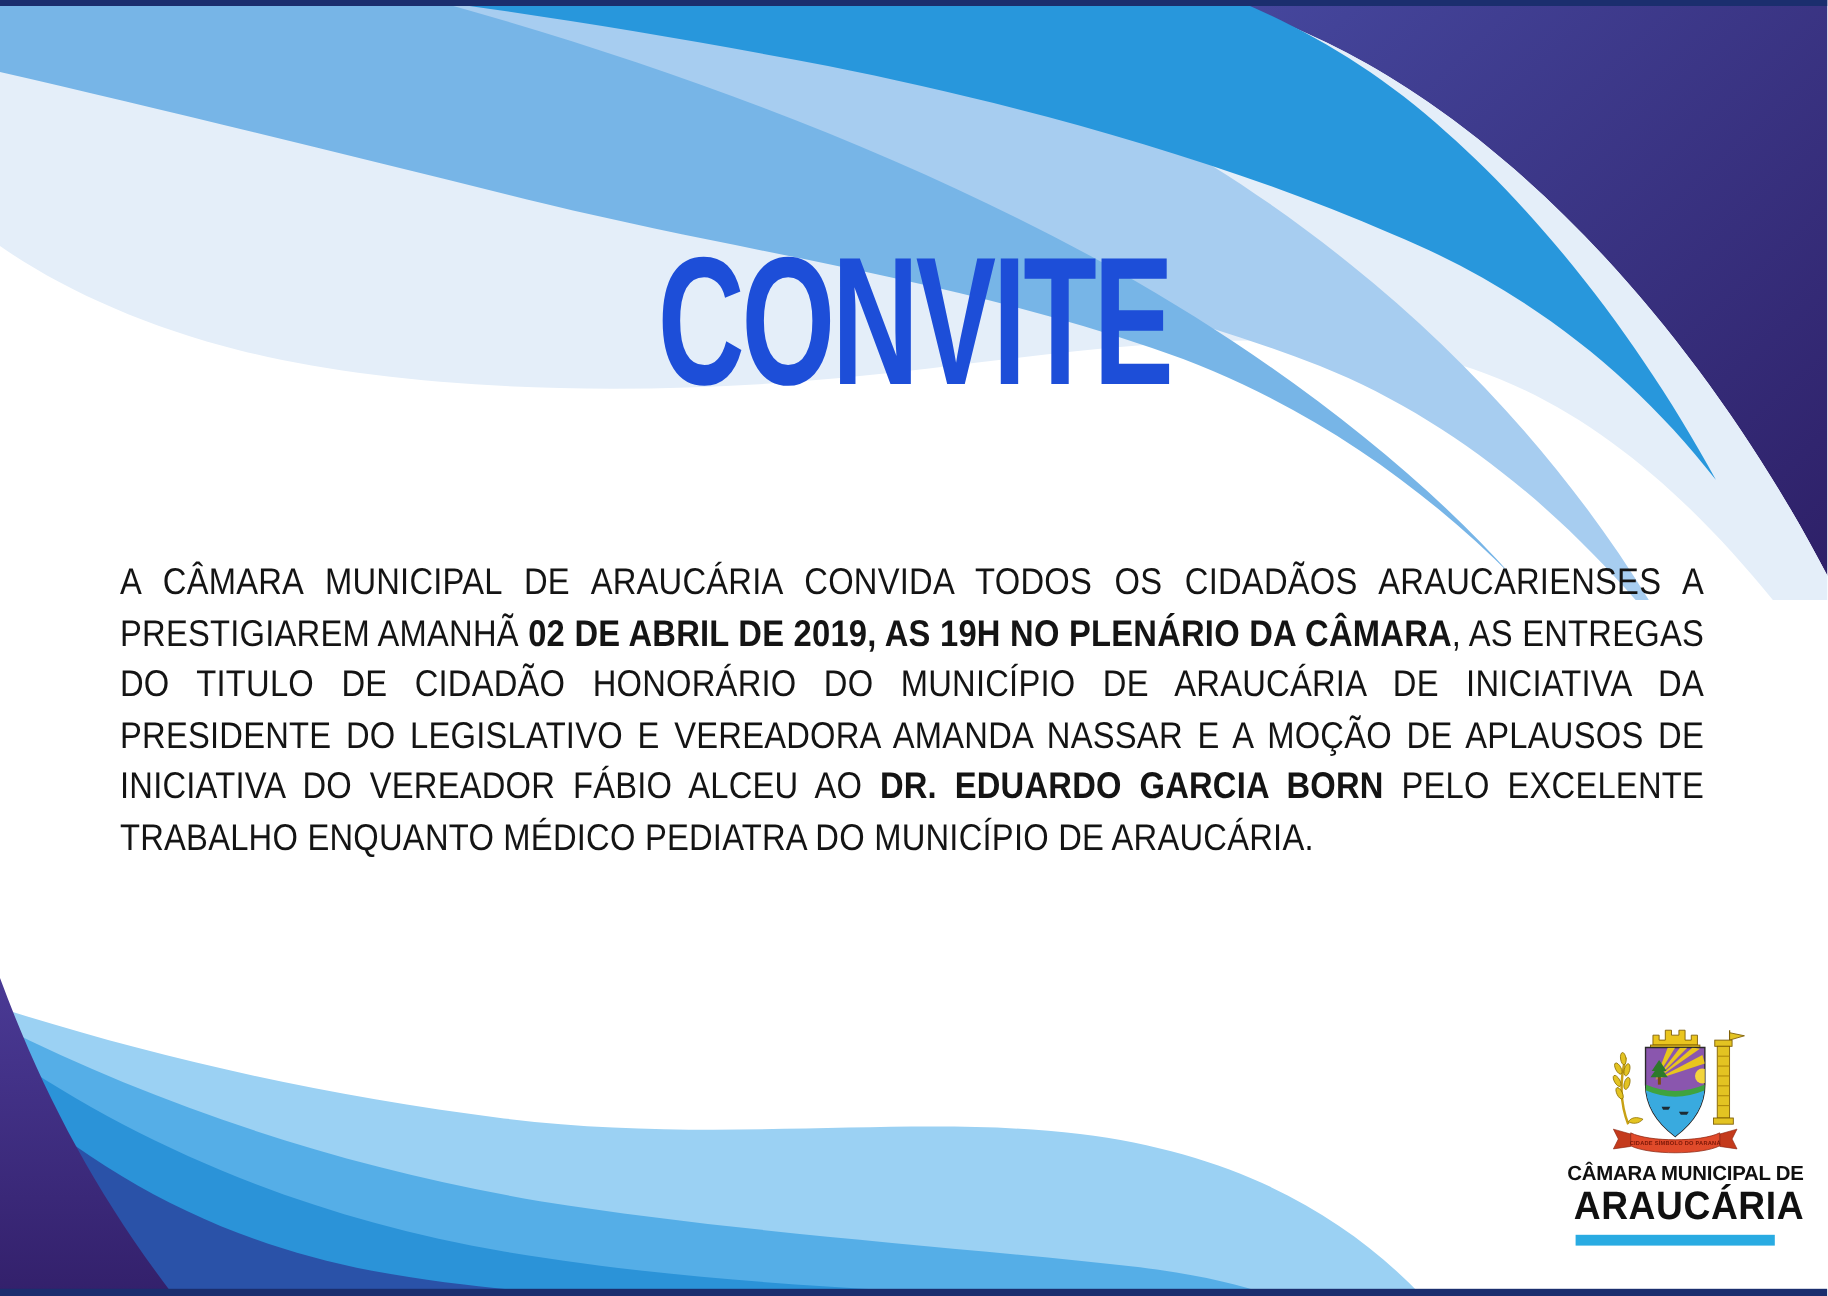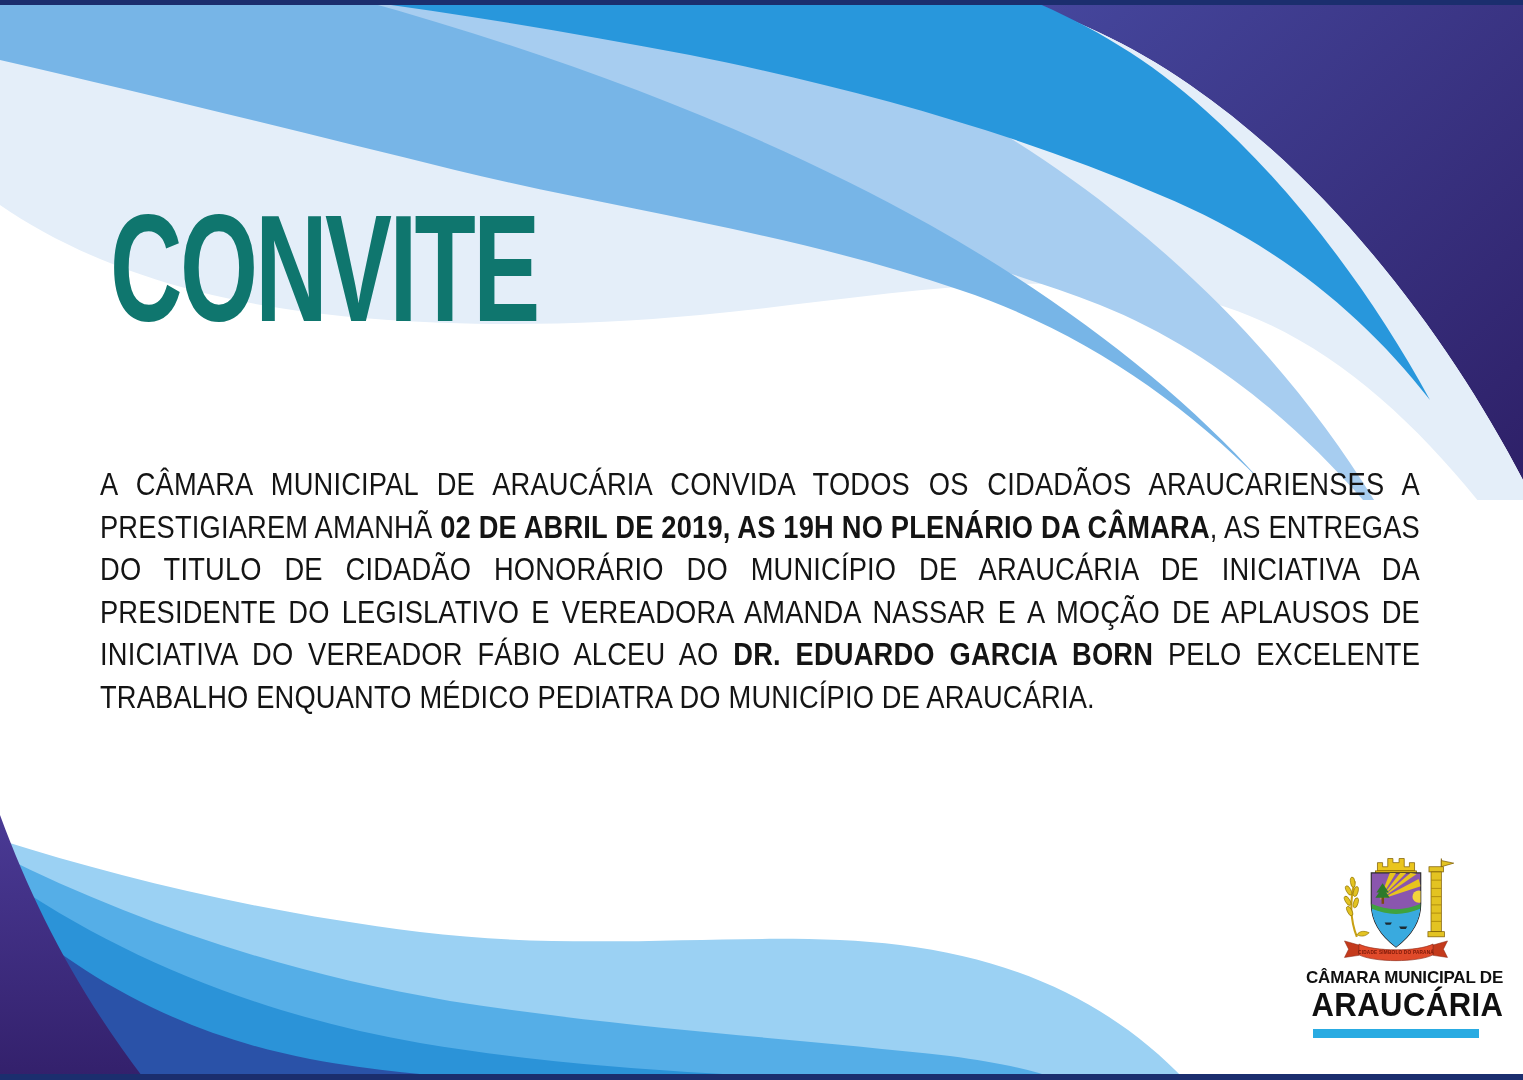--- a/index.html
+++ b/index.html
@@ -4,22 +4,22 @@
 <style>
   html,body{margin:0;padding:0;background:#ffffff;}
   .page{
     position:relative;width:1523px;height:1080px;overflow:hidden;background:#ffffff;
     font-family:"Liberation Sans",sans-serif;
   }
   .deco{position:absolute;left:0;pointer-events:none;}
   .deco.top{top:0;}
   .deco.bottom{bottom:0;}
   .title{
-    position:absolute;top:90px;left:0;width:100%;text-align:left;z-index:2;
-    font-weight:700;font-size:152px;line-height:1;color:#0f766e;
+    position:absolute;top:90px;left:0;width:100%;text-align:center;z-index:2;
+    font-weight:700;font-size:152px;line-height:1;color:#1d4ed8;
   }
   .title .squeeze{display:inline-block;transform:scaleX(0.66);letter-spacing:-4px;}
   .body-text{
     position:absolute;left:100px;top:433px;width:1500px;z-index:2;
     transform:scaleX(0.88);transform-origin:0 0;
     font-size:31px;line-height:42.5px;text-align:justify;
     color:#141414;font-weight:400;letter-spacing:0.2px;
   }
   .body-text .b{font-weight:700;}
   .logo{

